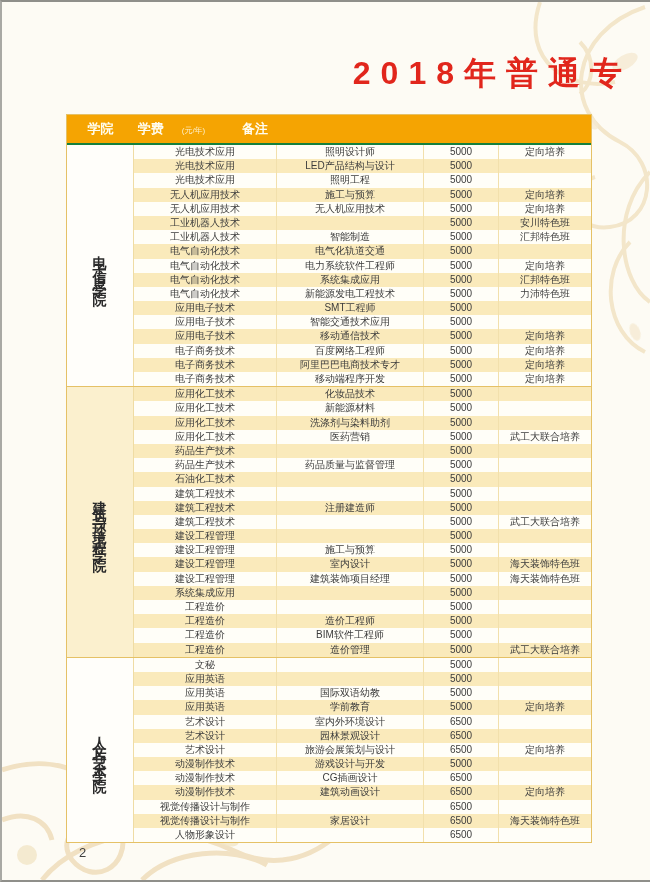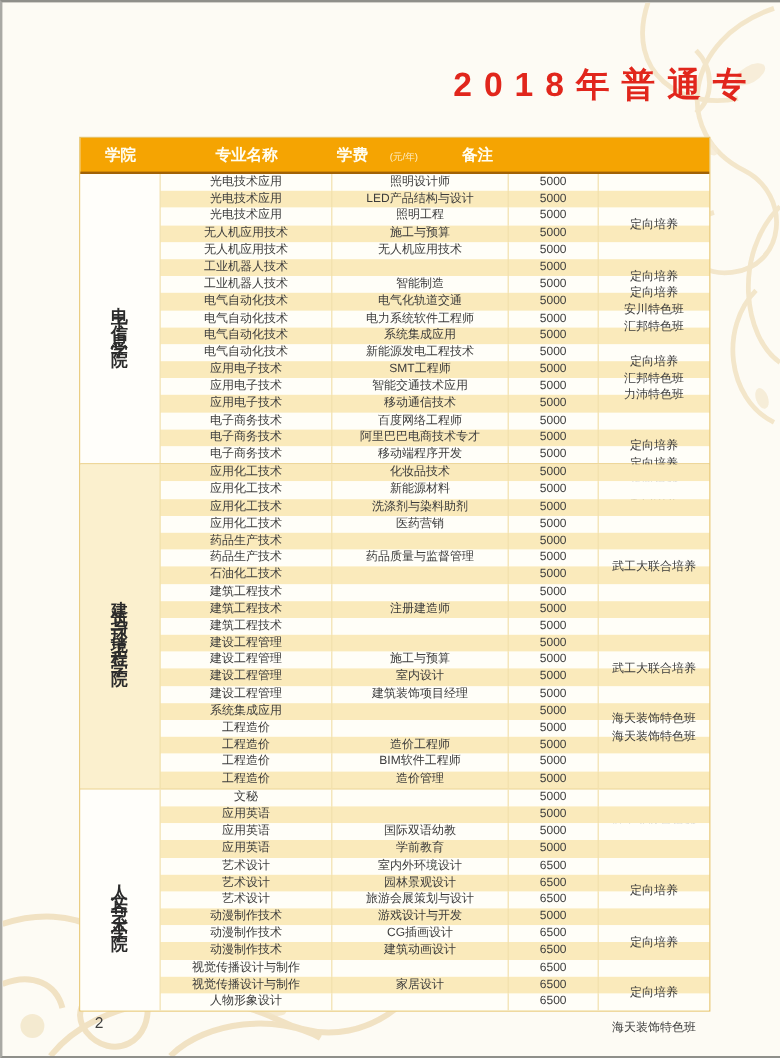--- a/index.html
+++ b/index.html
@@ -9,34 +9,34 @@
     border-top:2px solid #8f8f8a;border-left:2px solid #a9a9a4;border-bottom:2px solid #8f8f8a;
     box-sizing:border-box;
     font-family:"Liberation Sans","DejaVu Sans",sans-serif;
   }
   .deco{position:absolute;z-index:0;pointer-events:none;}
   .deco-tr{top:0;right:0;}
   .deco-bl{left:0;bottom:0;}
   .title{
     position:absolute;top:50px;left:0;right:18px;z-index:2;
     margin:0;text-align:right;
-    font-size:28px;font-weight:bold;letter-spacing:10px;
+    font-size:32px;font-weight:bold;letter-spacing:10px;
     color:var(--title-red,#E1261C);
     white-space:nowrap;
   }
   .table{
     position:absolute;left:64px;top:112px;width:524px;z-index:1;
     border:1px solid var(--border-gold,#E5C166);
     box-sizing:content-box;background:#FFFEF8;
   }
   .thead{
     display:flex;height:28px;align-items:center;
     background:var(--header-bg,#F5A402);
     color:#FFFDF0;font-weight:bold;font-size:13px;
-    border-bottom:2px solid #a16207;
+    border-bottom:2px solid #15803d;
   }
   .th{text-align:center;box-sizing:border-box;}
   .th-college{width:67px;}
   .th-major{width:143px;}
   .th-direction{width:147px;}
   .th-tuition{width:75px;white-space:nowrap;}
   .th-note{width:92px;}
   .unit{font-size:8px;font-weight:normal;color:#FDEEC8;margin-left:18px;}
   .group{display:flex;}
   .group + .group{border-top:1px solid var(--border-gold,#E5C166);}
@@ -53,21 +53,21 @@
   .row.odd{background:var(--stripe,#FAEABB);}
   .row.even{background:#FFFEF8;}
   .cell{
     box-sizing:border-box;height:100%;line-height:14.2px;
     text-align:center;white-space:nowrap;overflow:hidden;
     border-right:1px solid #F2E0AC;
   }
   .cell-major{width:143px;}
   .cell-direction{width:147px;}
   .cell-tuition{width:75px;}
-  .cell-note{flex:1;border-right:none;margin-top:36px;}
+  .cell-note{flex:1;border-right:none;}
   .pagenum{
     position:absolute;left:77px;top:843px;z-index:1;
     font-size:13px;color:#3f3f3f;
   }
 </style>
 </head>
 <body>
 
 <div class="page">
 
@@ -98,21 +98,20 @@
       <ellipse cx="225" cy="130" rx="12" ry="6" transform="rotate(15 225 130)"></ellipse>
       <circle cx="25" cy="145" r="10"></circle>
     </g>
   </svg>
 
   <h1 class="title">2018年普通专</h1>
 
   <div class="table">
     <div class="thead">
       <div class="th th-college">学院</div>
-      <div class="th th-major">专业名称</div>
       <div class="th th-tuition"><span>学费</span><span class="unit">(元/年)</span></div>
       <div class="th th-note">备注</div>
     </div>
     <div id="tbody">
         <div class="group">
           <div class="college">电子信息学院</div>
           <div class="rows">
             <div class="row even">
               <div class="cell cell-major">光电技术应用</div>
               <div class="cell cell-direction">照明设计师</div>

